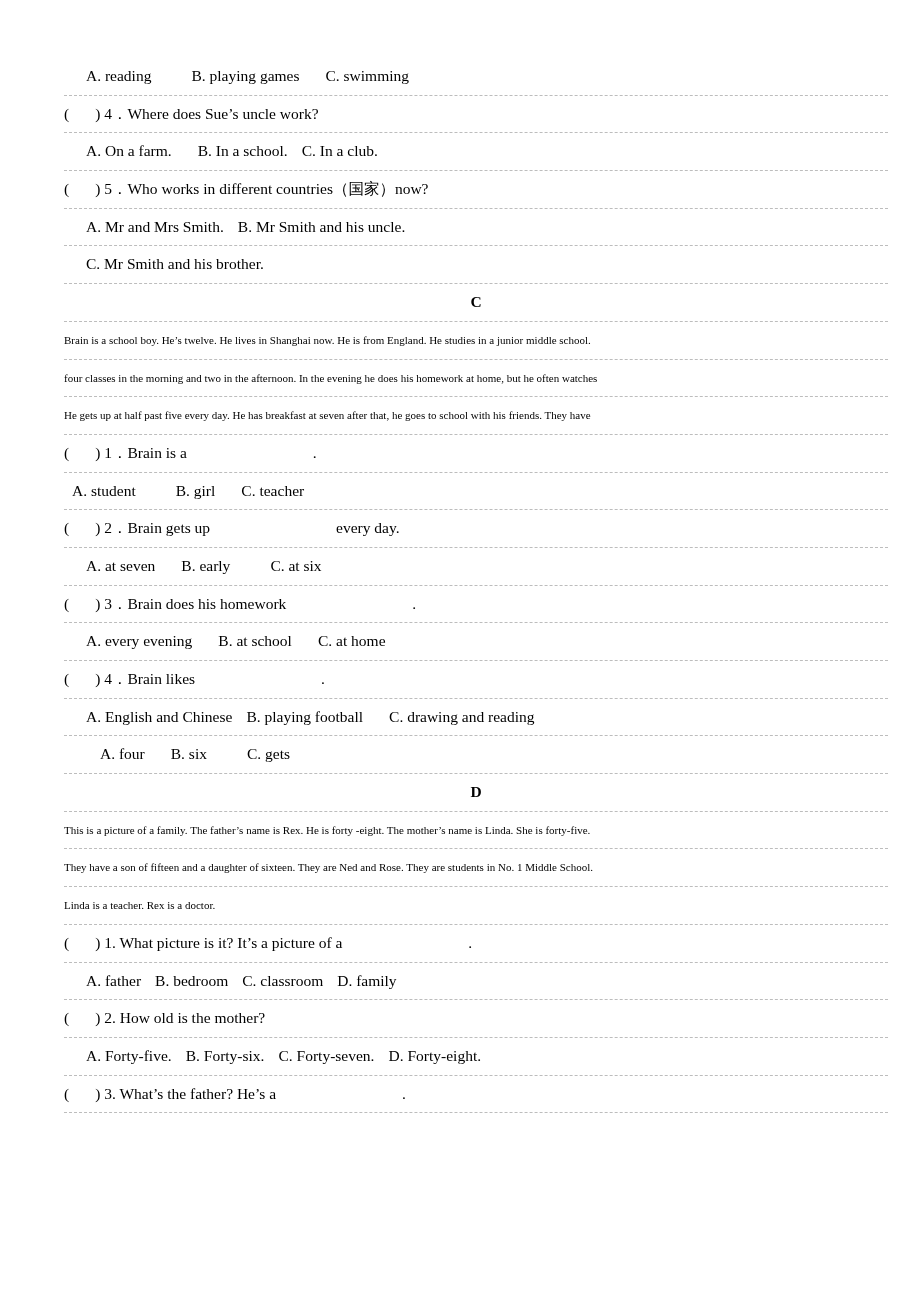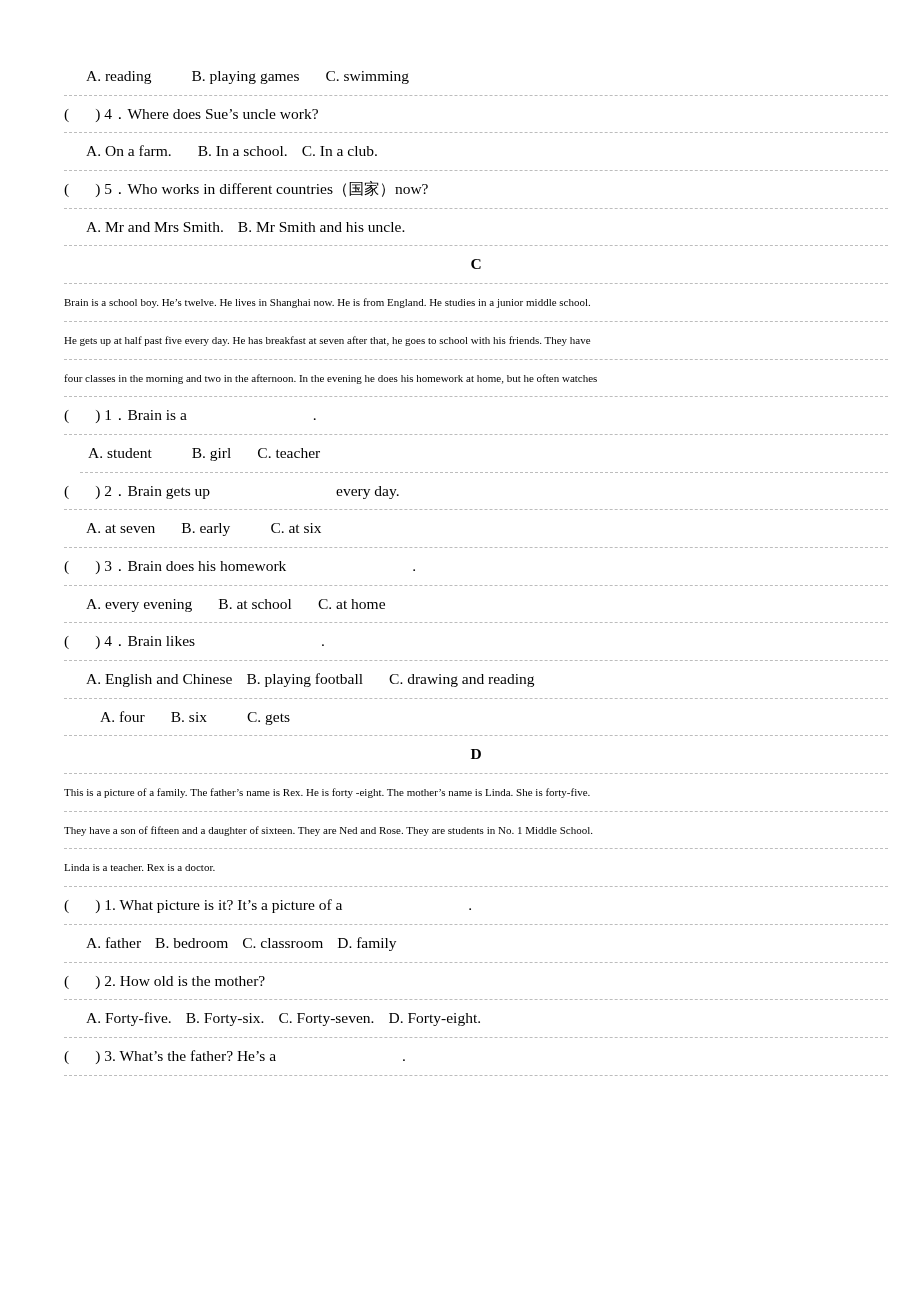--- a/index.html
+++ b/index.html
@@ -24,21 +24,21 @@
   }
   .line {
     border-bottom: 1px dashed #bdbdbd;
     font-size: 15.5px;
     line-height: 36.7px;
     height: 36.7px;
     white-space: nowrap;
     overflow: hidden;
   }
   .indent-2 { padding-left: 22px; }
-  .indent-3 { padding-left: 8px; margin-left: 16px; }
+  .indent-3 { padding-left: 8px; }
   .center { text-align: center; font-weight: bold; }
   .passage {
     font-size: 11px;
   }
   .blank {
     display: inline-block;
     border-bottom: 1px solid #000;
     vertical-align: baseline;
   }
   .b-lg { width: 122px; }
@@ -50,24 +50,25 @@
 </head>
 <body>
 
 <div class="page">
   <div id="doc-root">
       <div class="line indent-2"><span>A. reading</span><span class="gap-lg">&nbsp;</span><span>B. playing games</span><span class="gap-md">&nbsp;</span><span>C. swimming</span></div>
       <div class="line"><span>(</span><span class="gap-md">&nbsp;</span><span>) 4．Where does Sue’s uncle work?</span></div>
       <div class="line indent-2"><span>A. On a farm.</span><span class="gap-md">&nbsp;</span><span>B. In a school.</span><span class="gap-sm">&nbsp;</span><span>C. In a club.</span></div>
       <div class="line"><span>(</span><span class="gap-md">&nbsp;</span><span>) 5．Who works in different countries（国家）now?</span></div>
       <div class="line indent-2"><span>A. Mr and Mrs Smith.</span><span class="gap-sm">&nbsp;</span><span>B. Mr Smith and his uncle.</span></div>
+      <div class="line indent-2"><span>C. Mr Smith and his brother.</span></div>
       <div class="line center">C</div>
       <div class="line passage">Brain is a school boy. He’s twelve. He lives in Shanghai now. He is from England. He studies in a junior middle school.</div>
+      <div class="line passage">four classes in the morning and two in the afternoon. In the evening he does his homework at home, but he often watches</div>
       <div class="line passage">He gets up at half past five every day. He has breakfast at seven after that, he goes to school with his friends. They have</div>
-      <div class="line passage">four classes in the morning and two in the afternoon. In the evening he does his homework at home, but he often watches</div>
       <div class="line"><span>(</span><span class="gap-md">&nbsp;</span><span>) 1．Brain is a </span><span class="blank b-lg">&nbsp;</span><span>.</span></div>
       <div class="line indent-3"><span>A. student</span><span class="gap-lg">&nbsp;</span><span>B. girl</span><span class="gap-md">&nbsp;</span><span>C. teacher</span></div>
       <div class="line"><span>(</span><span class="gap-md">&nbsp;</span><span>) 2．Brain gets up </span><span class="blank b-lg">&nbsp;</span><span>every day.</span></div>
       <div class="line indent-2"><span>A. at seven</span><span class="gap-md">&nbsp;</span><span>B. early</span><span class="gap-lg">&nbsp;</span><span>C. at six</span></div>
       <div class="line"><span>(</span><span class="gap-md">&nbsp;</span><span>) 3．Brain does his homework </span><span class="blank b-lg">&nbsp;</span><span>.</span></div>
       <div class="line indent-2"><span>A. every evening</span><span class="gap-md">&nbsp;</span><span>B. at school</span><span class="gap-md">&nbsp;</span><span>C. at home</span></div>
       <div class="line"><span>(</span><span class="gap-md">&nbsp;</span><span>) 4．Brain likes </span><span class="blank b-lg">&nbsp;</span><span>.</span></div>
       <div class="line indent-2"><span>A. English and Chinese</span><span class="gap-sm">&nbsp;</span><span>B. playing football</span><span class="gap-md">&nbsp;</span><span>C. drawing and reading</span></div>
       <div class="line indent-2"><span class="gap-sm">&nbsp;</span><span>A. four</span><span class="gap-md">&nbsp;</span><span>B. six</span><span class="gap-lg">&nbsp;</span><span>C. gets</span></div>
       <div class="line center">D</div>

